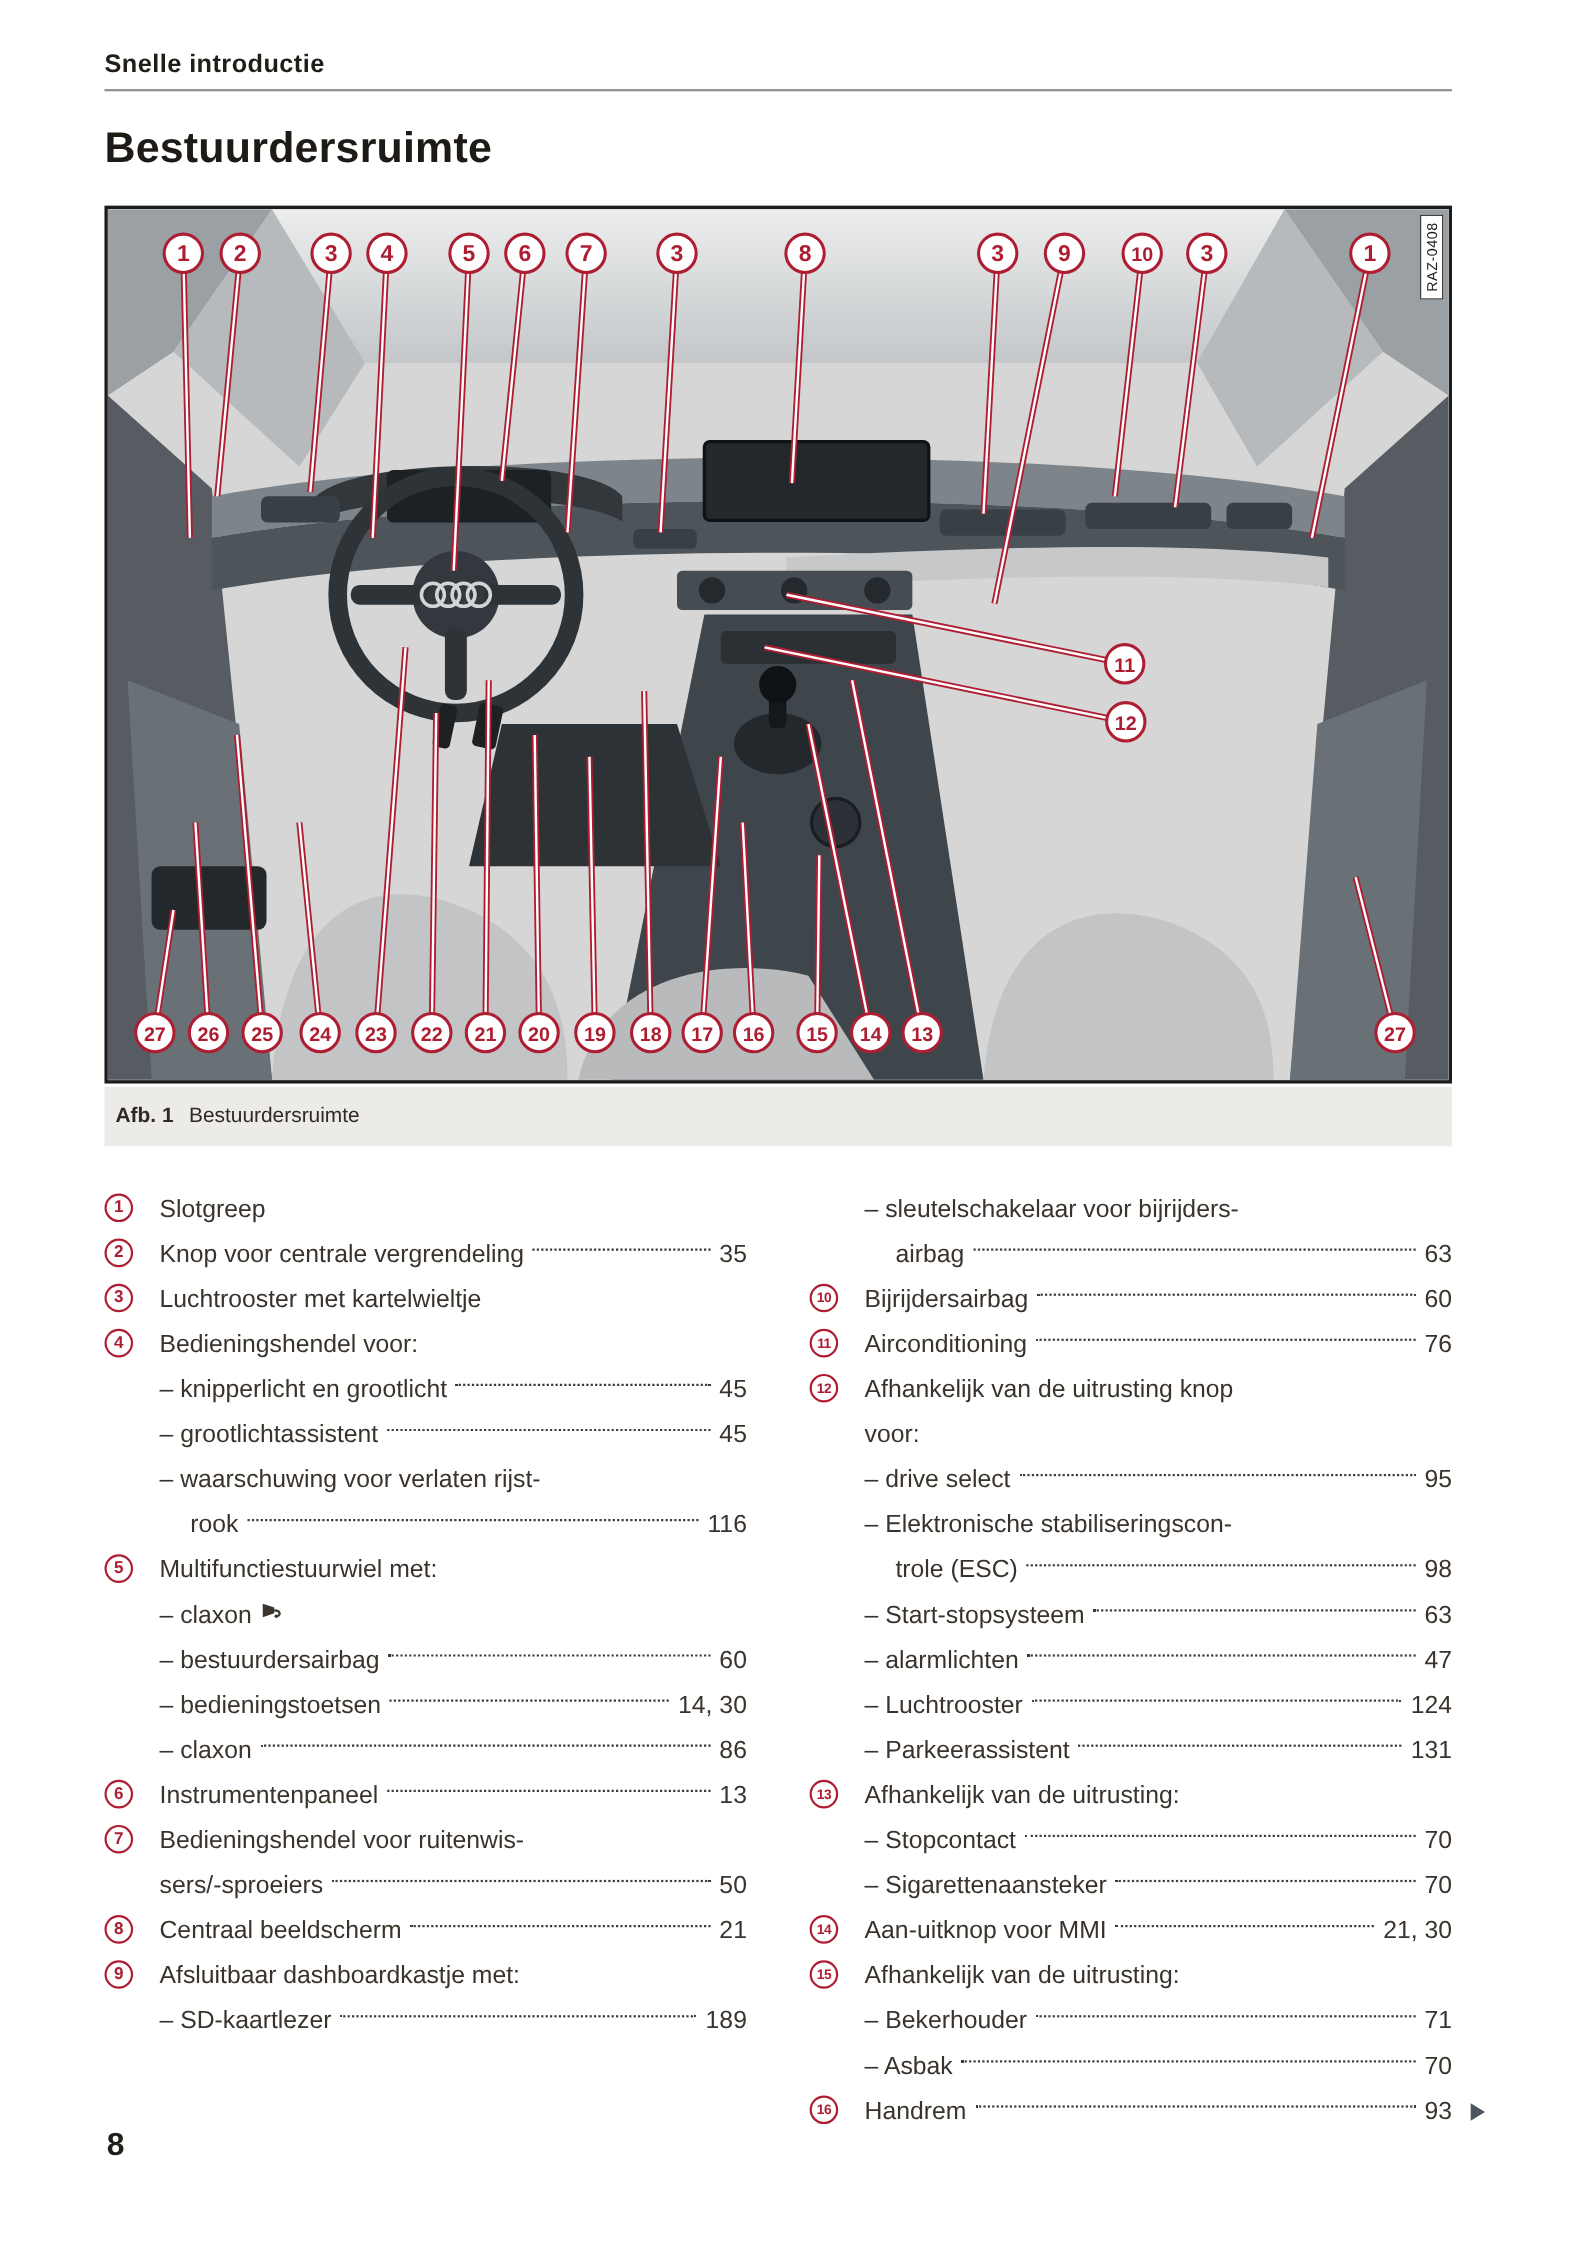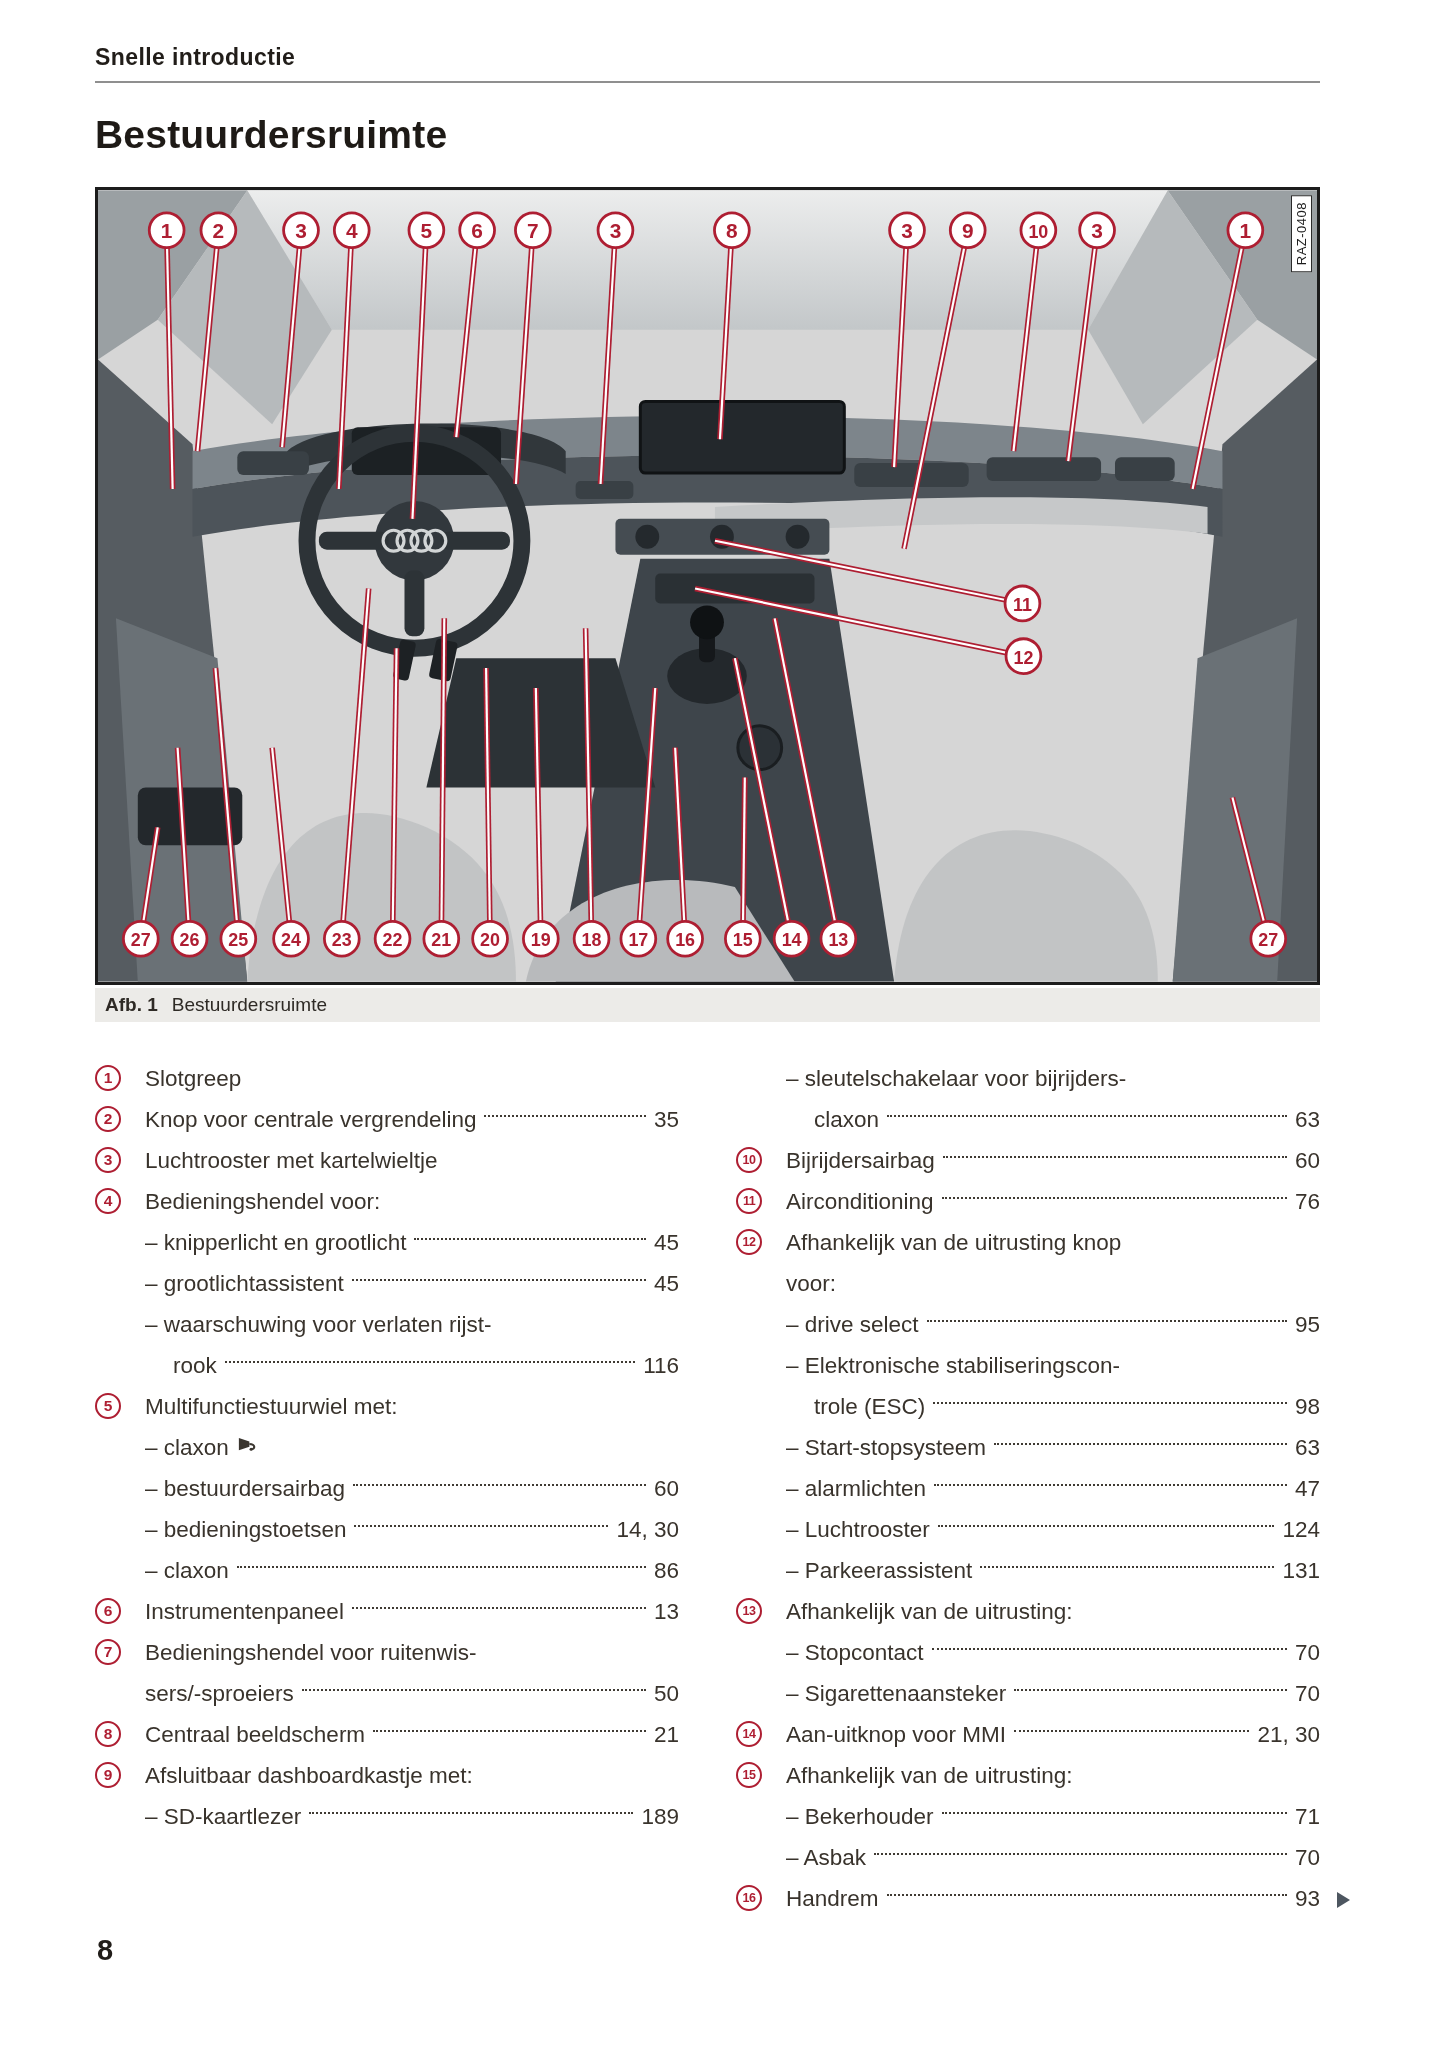--- a/index.html
+++ b/index.html
@@ -13,21 +13,21 @@
   .title{margin-top:30px;font-size:39px;font-weight:bold;letter-spacing:.2px;color:#1e1a16;}
   .figure{margin-top:30px;position:relative;border:3px solid #1c1c1c;background:var(--figure-bg,#d6d6d6);}
   .figure svg{display:block;width:1219px;height:792px;}
   .refcode{
     position:absolute;top:5px;right:5px;background:#ffffff;border:1px solid #2a2a2a;
     padding:6px 2px;writing-mode:vertical-rl;transform:rotate(180deg);
     font-size:13px;color:#1c1c1c;letter-spacing:.5px;
   }
   .caption{
     margin-top:3px;background:var(--caption-bg,#ecebe8);height:34px;display:flex;align-items:center;
-    padding:0 10px;font-size:19px;color:#2e2a25;
+    padding:10px 10px;font-size:19px;color:#2e2a25;
   }
   .caption .cap-label{font-weight:bold;margin-right:14px;}
   .legend{margin-top:36px;display:flex;gap:57px;font-size:22.5px;}
   .col{width:584px;}
   .entry{display:flex;}
   .num{width:50px;flex:none;}
   .ncircle{
     display:inline-flex;align-items:center;justify-content:center;
     width:26px;height:26px;border:2.2px solid var(--red,#ae1e32);border-radius:50%;
     color:var(--red,#ae1e32);font-size:15.5px;font-weight:bold;margin-top:7px;box-sizing:border-box;
@@ -493,21 +493,21 @@
             </div>
           </div>
         </div>
       </div>
     <div class="col" id="col-right">
         <div class="entry">
           <span class="num"></span>
           <div class="body">
             <div class="eline"><span class="etext">– sleutelschakelaar voor bijrijders-</span></div>
             <div class="eline last indent">
-              <span class="etext">claxon</span>
+              <span class="etext">airbag</span>
               <span class="leader"></span>
               <span class="pageno">63</span>
             </div>
           </div>
         </div>
         <div class="entry">
           <span class="num"><span class="ncircle two">10</span></span>
           <div class="body">
             <div class="eline last">
               <span class="etext">Bijrijdersairbag</span>

